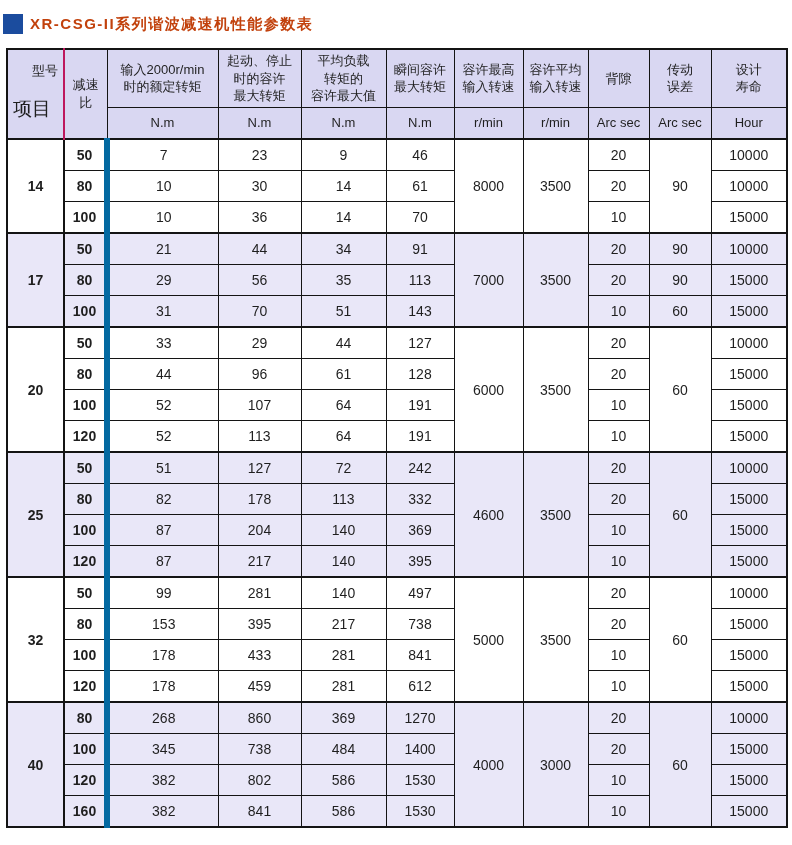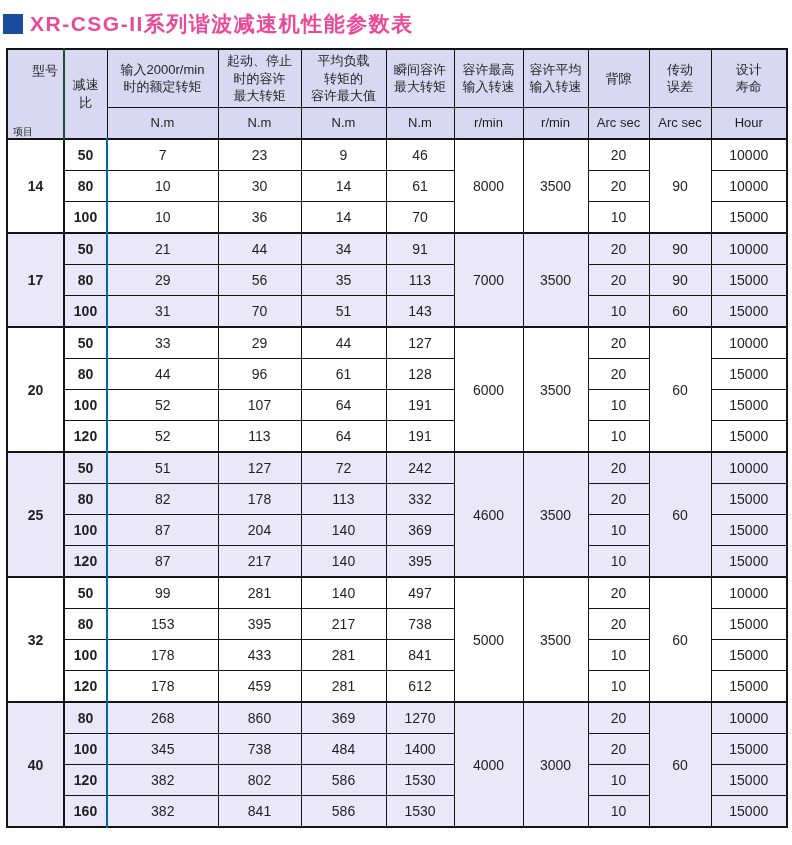--- a/index.html
+++ b/index.html
@@ -21,22 +21,22 @@
     padding: 9px 0 9px 3px;
     height: 30px;
   }
   .title-square {
     width: 20px;
     height: 20px;
     background: #1b4c9e;
     flex: 0 0 auto;
   }
   .title-text {
-    color: #ec4899;
-    font-size: 21px;
+    color: #c2410c;
+    font-size: 15px;
     font-weight: bold;
     letter-spacing: 1.5px;
     white-space: nowrap;
   }
 
   
   table.params {
     border-collapse: collapse;
     table-layout: fixed;
     margin-left: 6px;
@@ -63,37 +63,37 @@
 
   .params tbody td {
     height: 30px;
     font-size: 14px;
     background: #ffffff;
   }
   .params tbody tr.shaded td { background: #e9e7f8; }
   .params tbody tr.group-start td { border-top: 2px solid #141414; }
   .params td.model, .params td.ratio { font-weight: bold; }
   .params td.model { border-right: 2px solid #141414; }
-  .params td.ratio { border-right: 2px solid #0369a1; }
+  .params td.ratio { border-right: 6px solid #0369a1; }
 
   
   th.corner {
     position: relative;
     padding: 16px;
     background-color: #d9d7f2;
     background-image: linear-gradient(to bottom right,
       transparent 49.4%, #141414 49.4%, #141414 50.8%, transparent 50.8%);
-    border-right: 2px solid #14532d;
+    border-right: 2px solid #be185d;
     text-align: right;
   }
   th.corner .corner-top {
     position: absolute; top: 12px; right: 5px; font-size: 13px;
   }
   th.corner .corner-bottom {
-    position: absolute; bottom: 0; left: 5px; font-size: 10px;
+    position: absolute; bottom: 16px; left: 5px; font-size: 19px;
   }
 </style>
 </head>
 <body>
 
 <div class="page">
 
   <div class="title-bar">
     <span class="title-square"></span>
     <span class="title-text">XR-CSG-II系列谐波减速机性能参数表</span>

